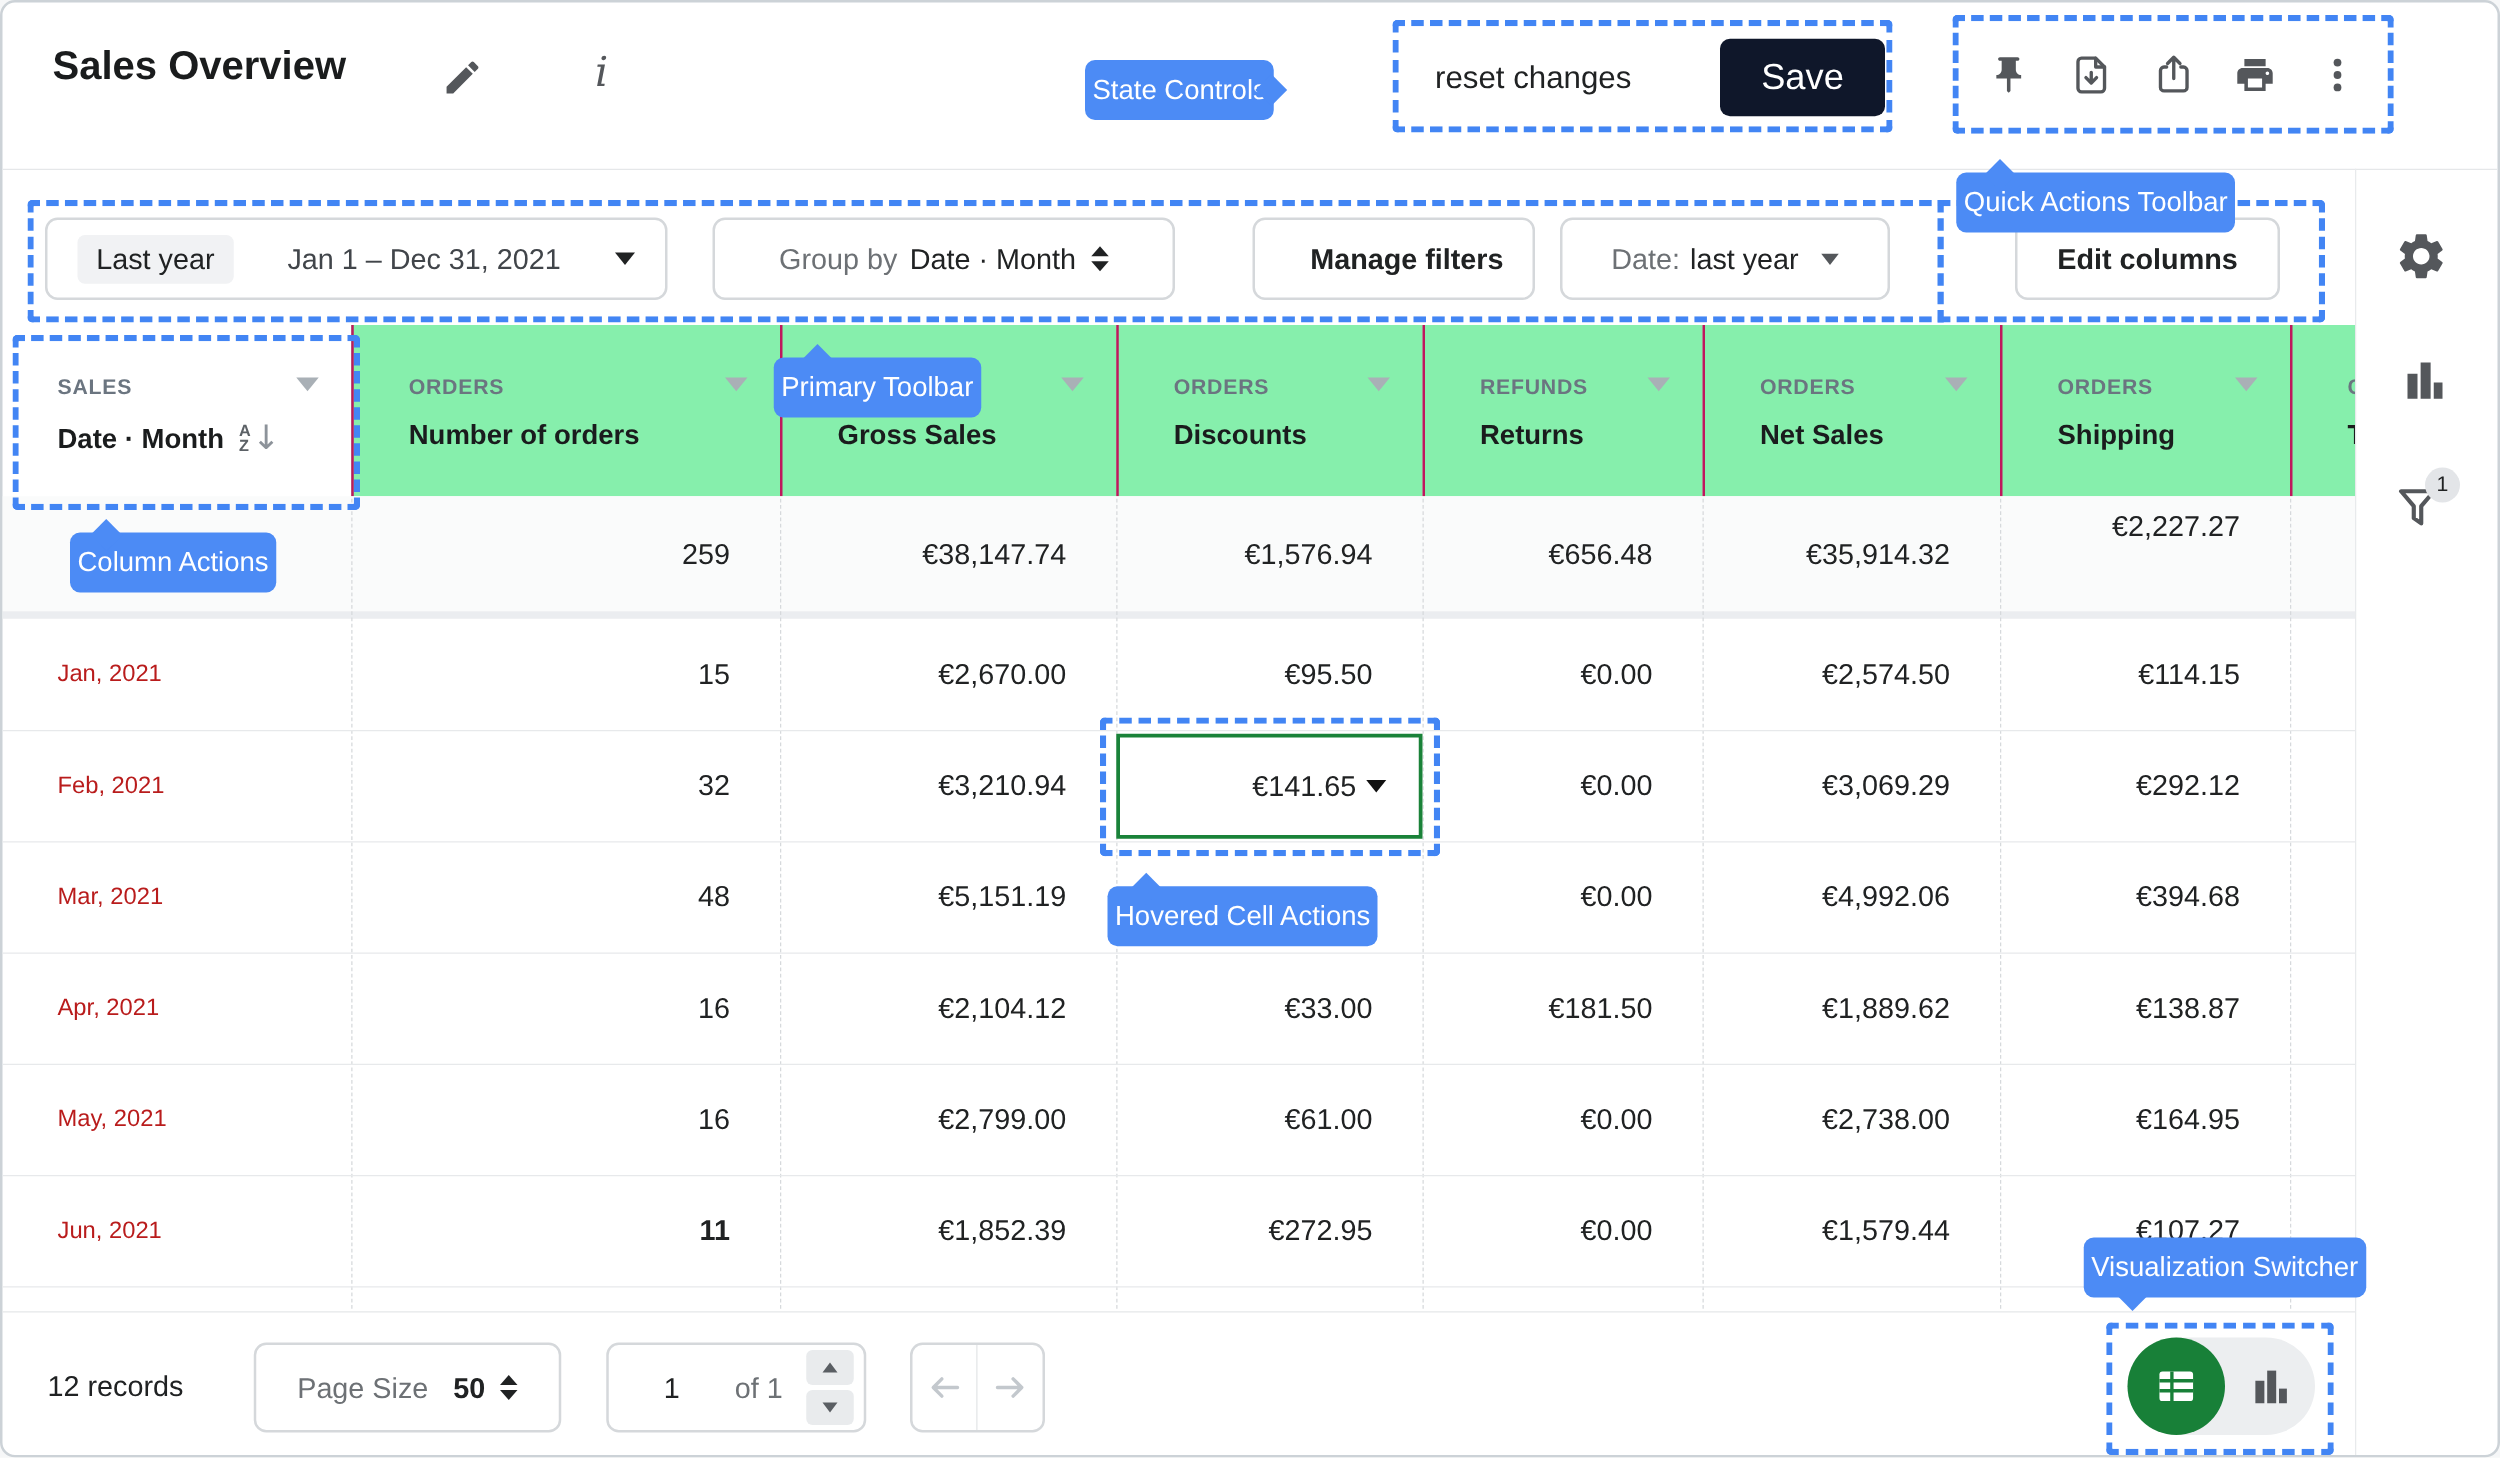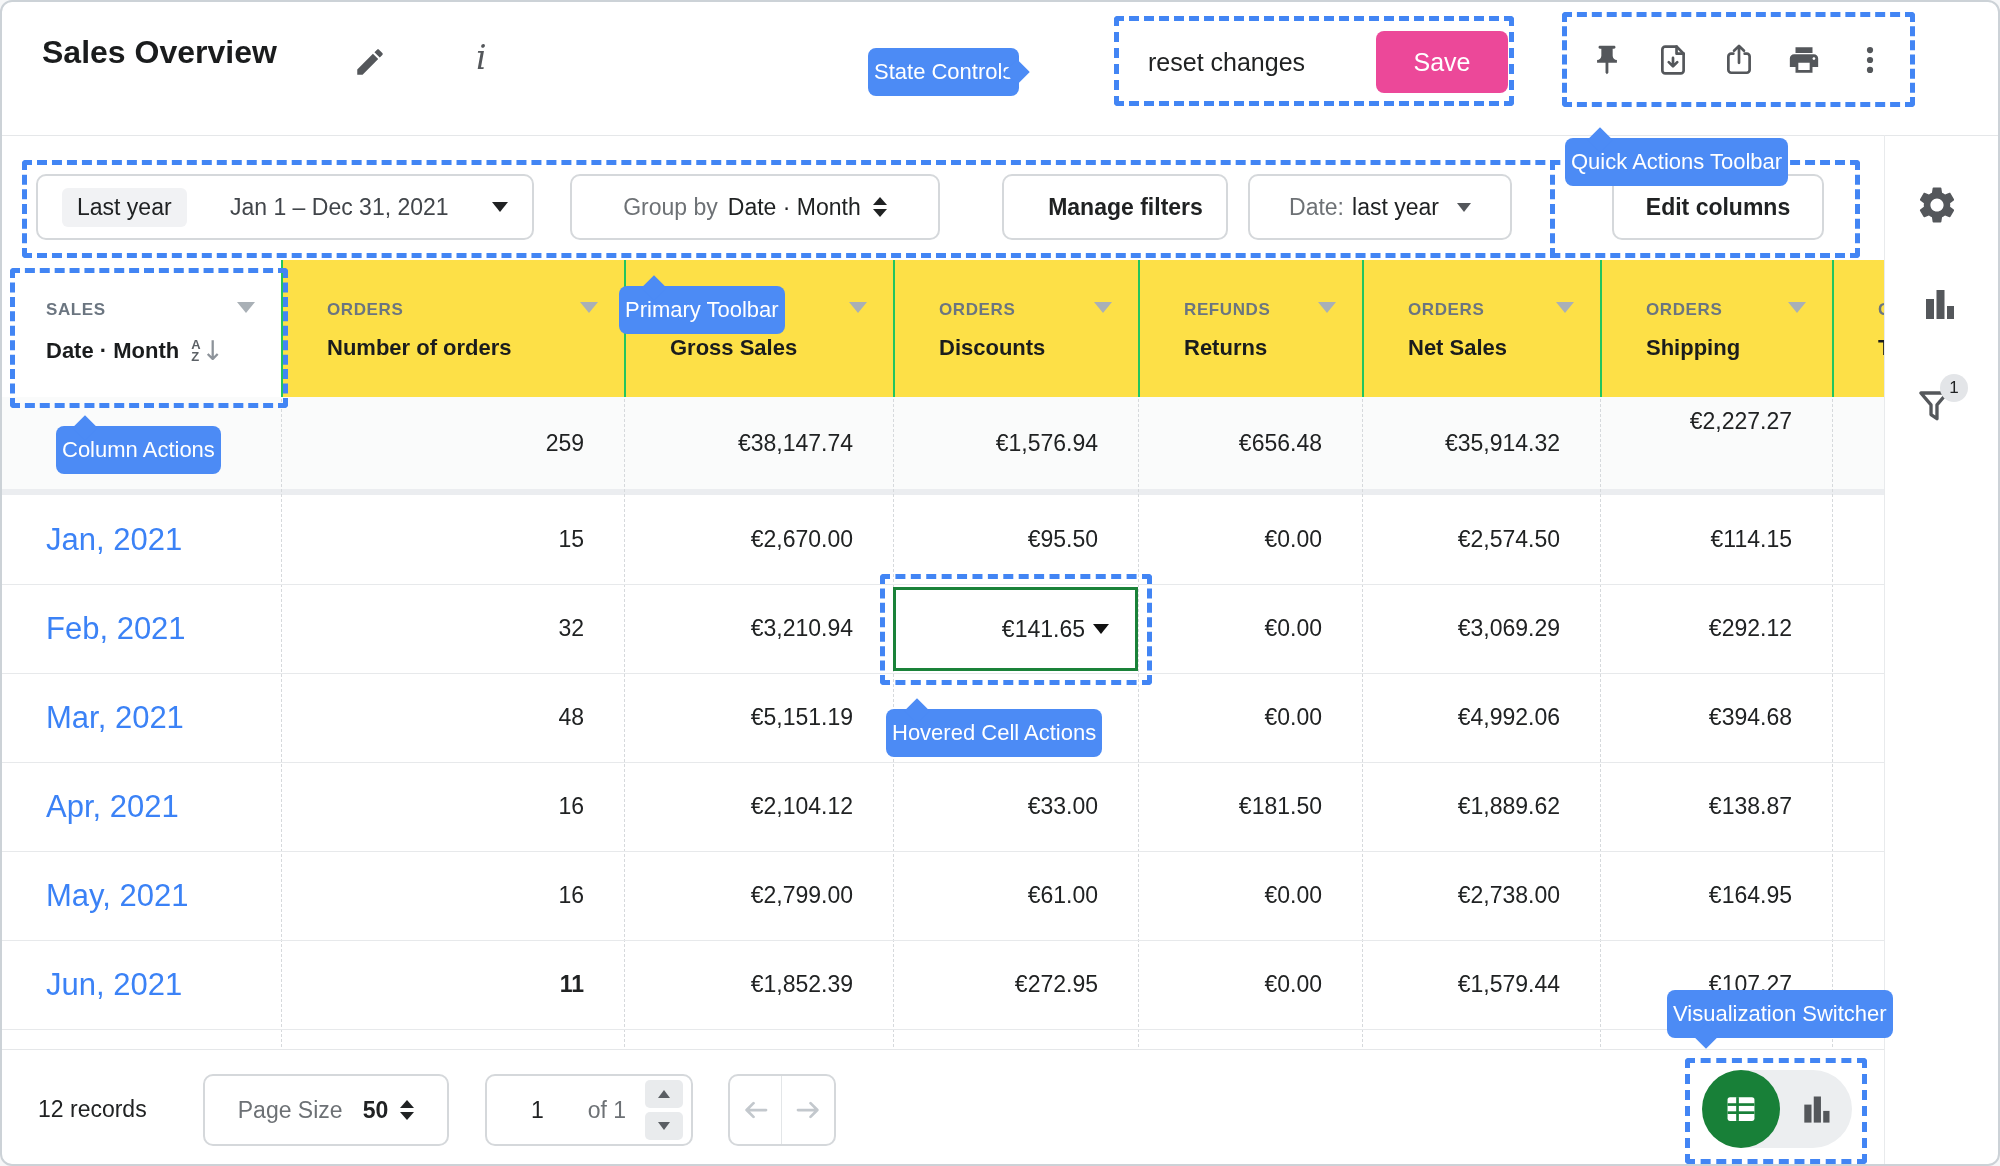--- a/index.html
+++ b/index.html
@@ -9,53 +9,53 @@
   
   .anno-box{position:absolute;border:5px dashed #4285F4;border-radius:4px;pointer-events:none;z-index:8;box-sizing:border-box;}
   .anno-label{position:absolute;background:#4C8BF5;color:#fff;font-size:22px;font-weight:500;line-height:48px;height:48px;
               padding:0 6px;border-radius:8px;z-index:10;white-space:nowrap;text-align:center;}
   .tail{position:absolute;width:18px;height:18px;background:#4C8BF5;transform:rotate(45deg);}
   .tail.up{top:-7px;left:26px}.tail.down{bottom:-7px;left:26px}.tail.right{right:-7px;top:15px}
   
   .title{left:40px;top:32px;font-size:32px;font-weight:700;color:#1a1c1d;}
   .hdr-divider{left:0;top:133px;width:2000px;height:1px;background:#e5e7e9;}
   .icon-btn{display:flex;align-items:center;justify-content:center;}
-  .save-btn{left:1374px;top:29px;width:132px;height:62px;background:#ec4899;color:#fff;border:none;border-radius:8px;
-            font-size:25px;font-weight:500;font-family:inherit;}
+  .save-btn{left:1374px;top:29px;width:132px;height:62px;background:#0f172a;color:#fff;border:none;border-radius:8px;
+            font-size:29px;font-weight:500;font-family:inherit;}
   .reset-link{left:1146px;top:45px;font-size:25px;line-height:30px;color:#202223;}
   .info-i{left:474px;top:36px;font-family:"DejaVu Serif",serif;font-style:italic;font-size:33px;color:#54575b;}
   
   .ctrl{position:absolute;top:172px;height:66px;border:2px solid #d5d8db;border-radius:10px;background:#fff;
         display:flex;align-items:center;font-size:23px;color:#202223;box-sizing:border-box;}
   .chip{background:#f1f2f4;border-radius:6px;padding:6px 15px;font-size:23px;color:#202223;}
   .muted{color:#6d7175;}
   .caret-dn{width:0;height:0;border-left:8px solid transparent;border-right:8px solid transparent;border-top:10px solid #202223;}
   .updown{display:inline-flex;flex-direction:column;gap:4px;margin-left:12px;}
   .updown i{width:0;height:0;border-left:7px solid transparent;border-right:7px solid transparent;display:block;}
   .updown .u{border-bottom:8px solid #202223;}.updown .d{border-top:8px solid #202223;}
   .tb-divider{position:absolute;left:1548px;top:158px;height:98px;border-left:5px dashed #4285F4;z-index:8;}
   
   .panel-border{left:1882px;top:133px;width:1px;height:1033px;background:#e8eaec;}
   .badge{position:absolute;left:1938px;top:372px;width:28px;height:28px;border-radius:50%;background:#e3e5e8;
          font-size:17px;color:#202223;text-align:center;line-height:28px;z-index:3;}
   
   .hcell{position:absolute;top:258px;height:137px;box-sizing:border-box;padding:40px 0 0 44px;overflow:hidden;}
-  .hcell.shade{background:#fde047;border-left:2px solid #22c55e;}
+  .hcell.shade{background:#86efac;border-left:2px solid #be185d;}
   .hgroup{display:block;font-size:17px;font-weight:700;color:#6b7580;letter-spacing:.6px;}
   .hname{display:flex;align-items:center;gap:12px;margin-top:15px;font-size:22px;font-weight:700;color:#1a1c1d;white-space:nowrap;}
   .hcaret{position:absolute;top:42px;right:26px;width:0;height:0;border-left:9px solid transparent;border-right:9px solid transparent;
           border-top:11px solid #a9b0b6;}
   .az{display:inline-flex;align-items:center;}
   .az .lt{display:flex;flex-direction:column;font-size:13px;line-height:12px;font-weight:700;color:#5c6166;}
   .az .ar{font-size:27px;color:#8d939a;font-weight:400;margin-left:1px;font-family:"DejaVu Sans",sans-serif;}
   .vsep{position:absolute;top:397px;height:648px;border-left:1px dashed #d6d9dc;z-index:1;}
   .sumrow{position:absolute;left:0;top:395px;width:1882px;height:92px;background:#fafbfb;}
   .band{position:absolute;left:0;top:487px;width:1882px;height:6px;background:#ebedf0;}
   .sumcell,.vcell{position:absolute;box-sizing:border-box;text-align:right;padding-right:40px;font-size:23px;color:#202223;z-index:2;}
-  .rlabel{position:absolute;left:44px;font-size:31px;color:#3b82f6;z-index:2;}
+  .rlabel{position:absolute;left:44px;font-size:19px;color:#b91c1c;z-index:2;}
   .rborder{position:absolute;left:0;width:1882px;height:1px;background:#e7e9eb;z-index:2;}
   .hover-cell{position:absolute;left:891px;top:585px;width:245px;height:84px;background:#fff;border:3px solid #1a8239;
               box-sizing:border-box;display:flex;align-items:center;justify-content:flex-end;padding-right:26px;
               font-size:23px;color:#202223;z-index:6;}
   .hover-cell .caret-dn{margin-left:8px;border-top-color:#111;}
   
   .ftr-border{left:0;top:1047px;width:1882px;height:1px;background:#e5e7e9;}
   .records{left:36px;top:1094px;font-size:23px;}
   .fctrl{position:absolute;top:1072px;height:72px;border:2px solid #d5d8db;border-radius:10px;background:#fff;
          display:flex;align-items:center;justify-content:center;font-size:23px;box-sizing:border-box;}

